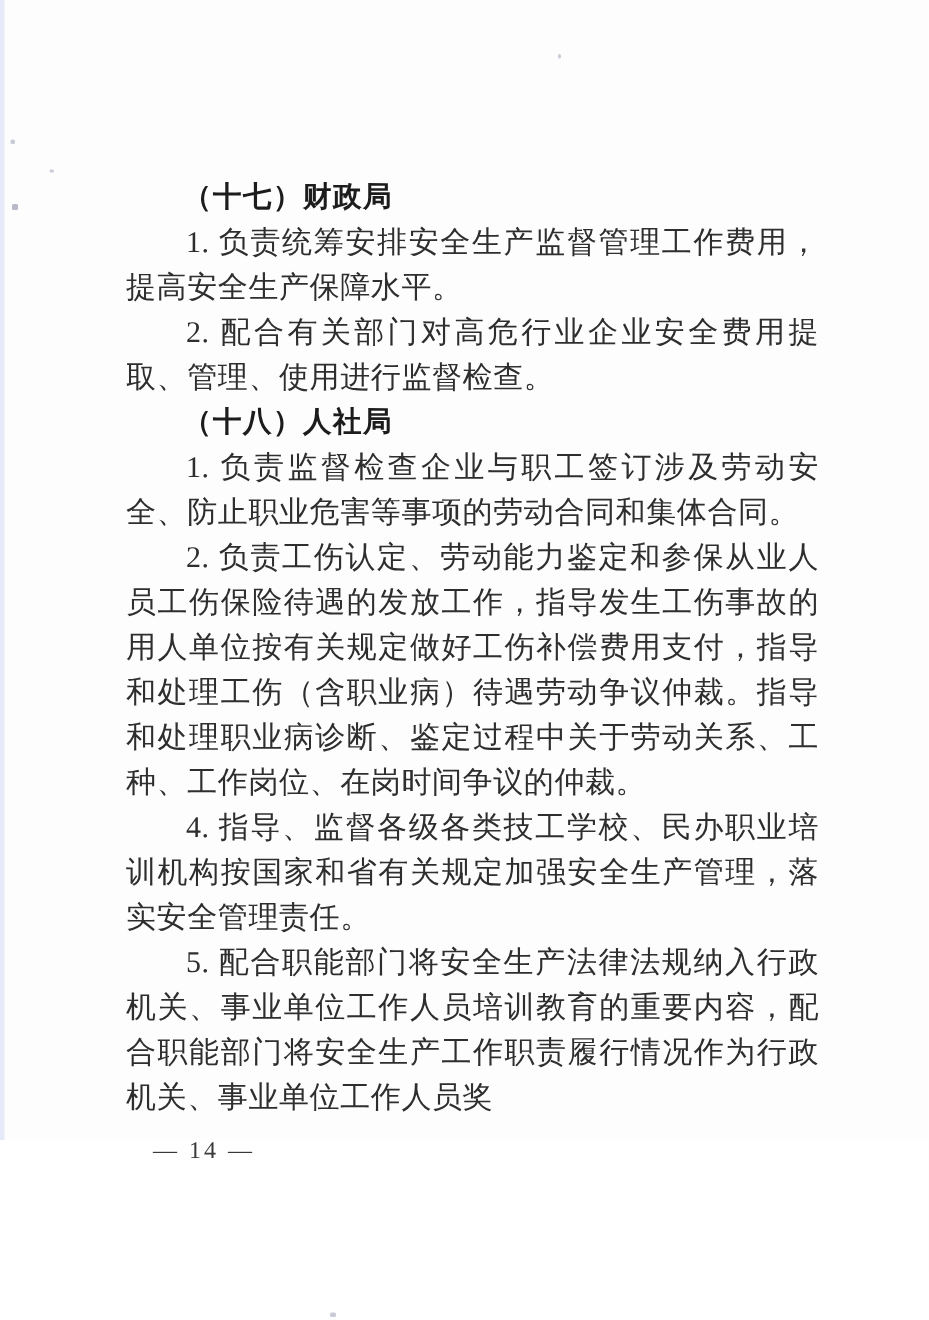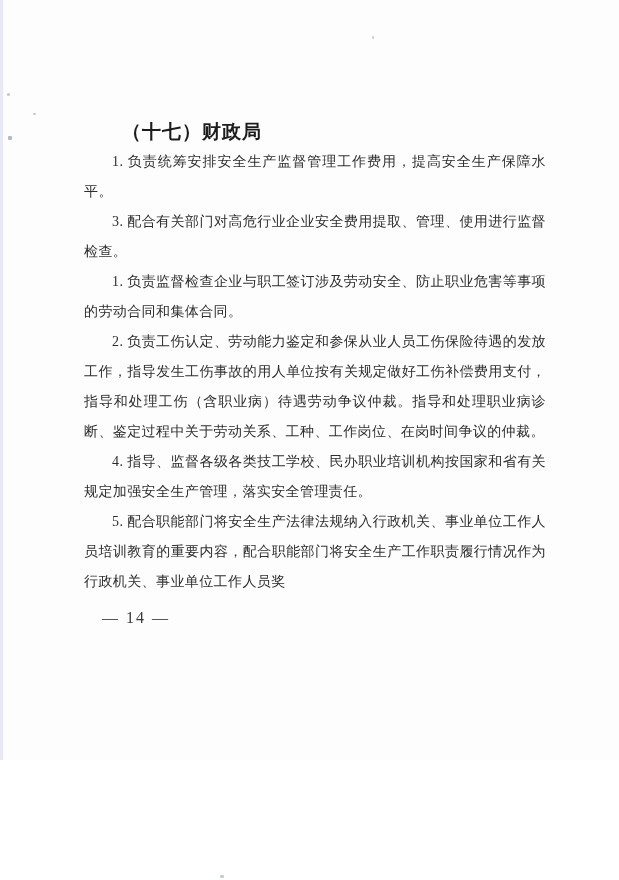--- a/index.html
+++ b/index.html
@@ -44,21 +44,21 @@
     margin: 0;
     font-size: 19px;
     font-weight: bold;
     color: #1c1c1c;
     line-height: 30px;
     text-indent: 2em;
     letter-spacing: 1px;
   }
   .para {
     margin: 0;
-    font-size: 14px;
+    font-size: 20px;
     line-height: 30px;
     text-align: justify;
     text-indent: 2em;
     letter-spacing: 0.4px;
     color: #2e2e2e;
   }
   .page-number {
     margin-top: 12px;
     margin-left: 18px;
     font-size: 16px;
@@ -73,22 +73,23 @@
   <div class="edge-strip"></div>
   <div class="speck s1"></div>
   <div class="speck s2"></div>
   <div class="speck s3"></div>
   <div class="speck s4"></div>
   <div class="speck s5"></div>
 
   <div class="content">
     <h2 class="heading">（十七）财政局</h2>
     <p class="para">1. 负责统筹安排安全生产监督管理工作费用，提高安全生产保障水平。</p>
-    <p class="para">3. 配合有关部门对高危行业企业安全费用提取、管理、使用进行监督检查。</p>
+    <p class="para">2. 配合有关部门对高危行业企业安全费用提取、管理、使用进行监督检查。</p>
 
+    <h2 class="heading">（十八）人社局</h2>
     <p class="para">1. 负责监督检查企业与职工签订涉及劳动安全、防止职业危害等事项的劳动合同和集体合同。</p>
     <p class="para">2. 负责工伤认定、劳动能力鉴定和参保从业人员工伤保险待遇的发放工作，指导发生工伤事故的用人单位按有关规定做好工伤补偿费用支付，指导和处理工伤（含职业病）待遇劳动争议仲裁。指导和处理职业病诊断、鉴定过程中关于劳动关系、工种、工作岗位、在岗时间争议的仲裁。</p>
     <p class="para">4. 指导、监督各级各类技工学校、民办职业培训机构按国家和省有关规定加强安全生产管理，落实安全管理责任。</p>
     <p class="para">5. 配合职能部门将安全生产法律法规纳入行政机关、事业单位工作人员培训教育的重要内容，配合职能部门将安全生产工作职责履行情况作为行政机关、事业单位工作人员奖</p>
 
     <div class="page-number">— 14 —</div>
   </div>
 </div>
 
 </body></html>

